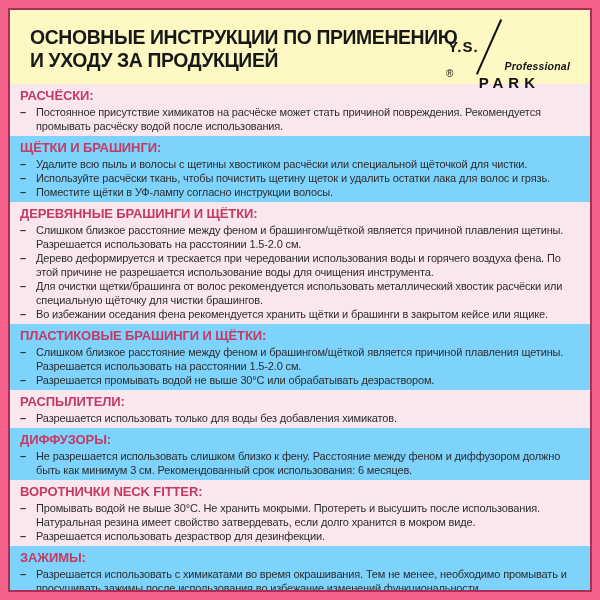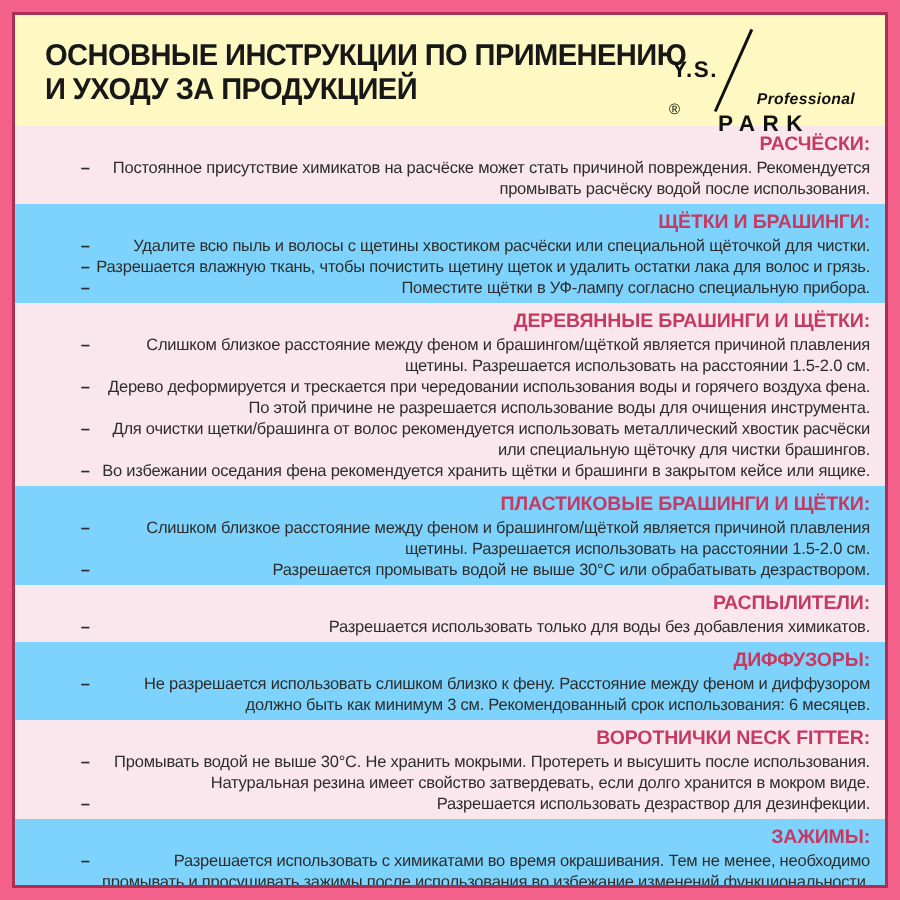--- a/index.html
+++ b/index.html
@@ -57,21 +57,21 @@
     font-weight:bold;font-style:italic;font-size:10.5px;
     letter-spacing:.2px;
     text-align:right;
   }
   .logo-reg{
     position:absolute;left:28px;top:48px;
     font-size:10px;
   }
 
   
-  .sec{padding:4px 12px 3px 36px;text-align:right;}
+  .sec{padding:4px 12px 3px 12px;}
   .sec-title{
     font-weight:bold;color:#c53a63;
     font-size:13px;line-height:16px;
     letter-spacing:-0.1px;
   }
   ul.bullets{list-style:none;margin:1px 0 0 0;padding:0;}
   ul.bullets li{display:flex;}
   .dash{
     flex:none;width:16px;color:#2d2d2d;
     font-size:11px;line-height:14px;font-weight:bold;
@@ -117,25 +117,25 @@
   </div>
         <div class="sec tint-white">
     <div class="sec-title">ЩЁТКИ И БРАШИНГИ:</div>
     <ul class="bullets">
             <li>
               <span class="dash">–</span>
               <span class="btxt">Удалите всю пыль и волосы с щетины хвостиком расчёски или специальной щёточкой для чистки.</span>
             </li>
             <li>
               <span class="dash">–</span>
-              <span class="btxt">Разрешается влажную ткань, чтобы почистить щетину щеток и удалить остатки лака для волос и грязь.</span>
-            </li>
-            <li>
-              <span class="dash">–</span>
-              <span class="btxt">Поместите щётки в УФ-лампу согласно специальную прибора.</span>
+              <span class="btxt">Используйте расчёски ткань, чтобы почистить щетину щеток и удалить остатки лака для волос и грязь.</span>
+            </li>
+            <li>
+              <span class="dash">–</span>
+              <span class="btxt">Поместите щётки в УФ-лампу согласно инструкции волосы.</span>
             </li>
           </ul>
   </div>
         <div class="sec tint-pink">
     <div class="sec-title">ДЕРЕВЯННЫЕ БРАШИНГИ И ЩЁТКИ:</div>
     <ul class="bullets">
             <li>
               <span class="dash">–</span>
               <span class="btxt">Слишком близкое расстояние между феном и брашингом/щёткой является причиной плавления щетины. Разрешается использовать на расстоянии 1.5-2.0 см.</span>
             </li>

